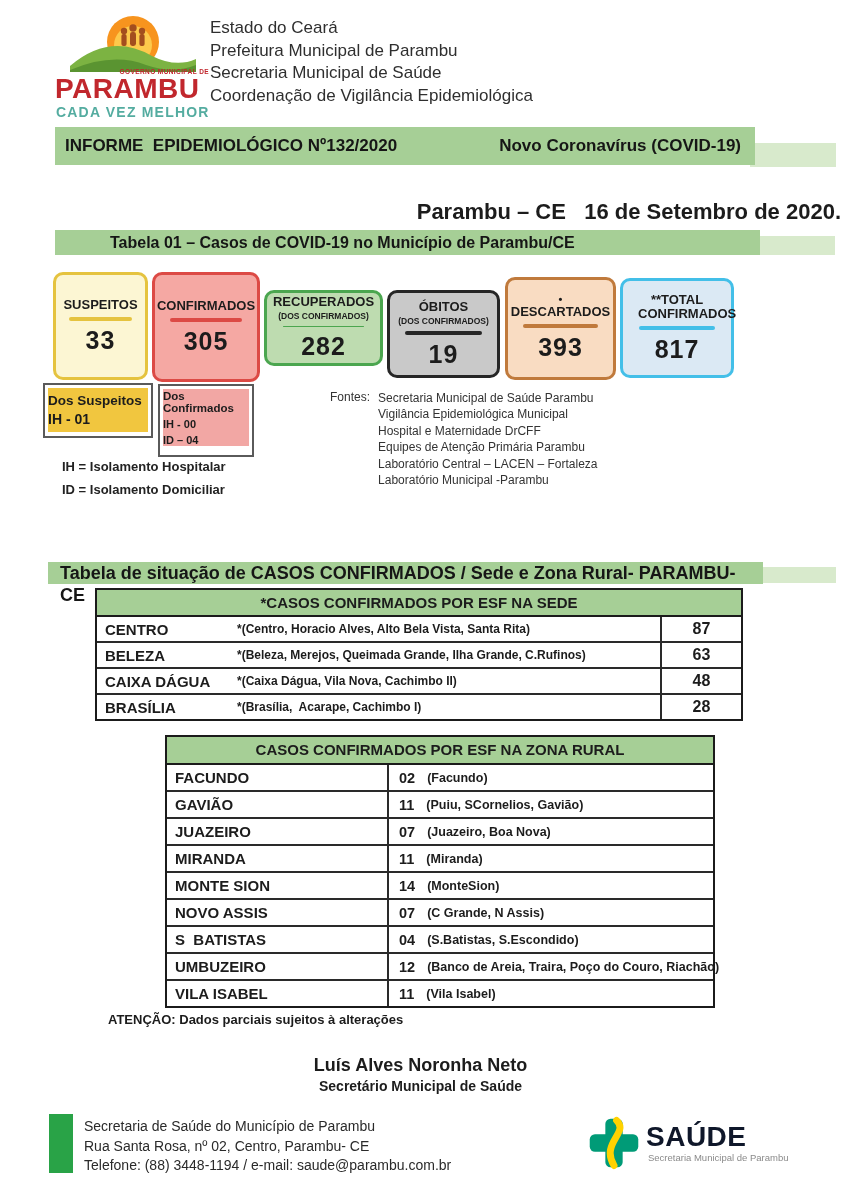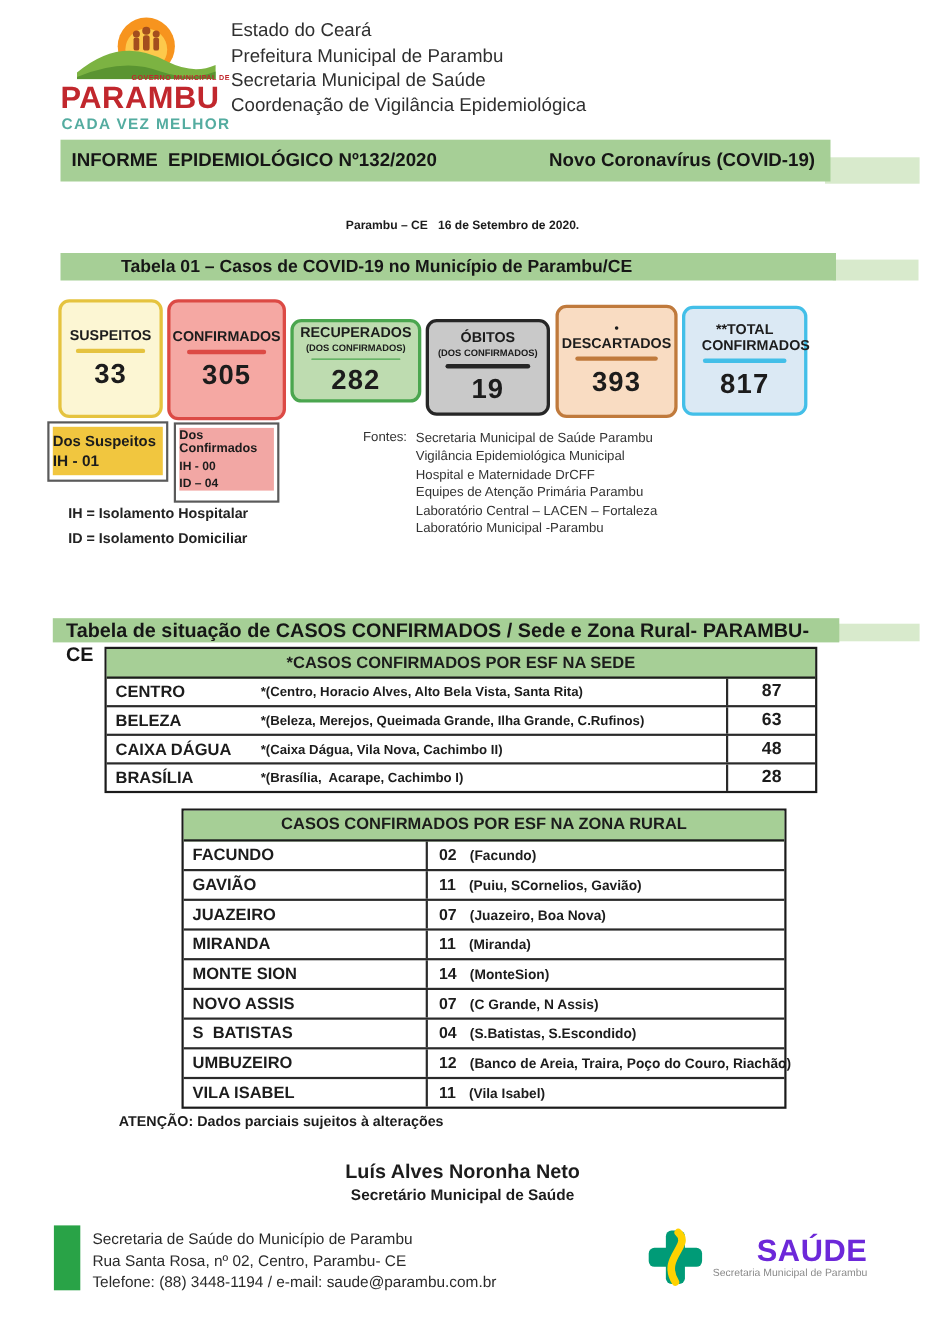--- a/index.html
+++ b/index.html
@@ -14,21 +14,21 @@
   .logo-name{position:absolute;top:61px;left:0;font-size:28px;font-weight:800;color:#C1272D;letter-spacing:.5px;}
   .logo-tag{position:absolute;top:92px;left:1px;font-size:14px;font-weight:600;color:#54ACA0;letter-spacing:1.2px;}
 
   
   .banner{background:#A6CF96;color:#161616;font-weight:700;}
   .banner-tail{background:#D8EACC;}
   .banner1{left:55px;top:127px;width:700px;height:38px;display:flex;align-items:center;
            justify-content:space-between;font-size:17px;padding:0 14px 0 10px;box-sizing:border-box;white-space:pre;}
   .banner2{left:55px;top:230px;width:705px;height:25px;line-height:25px;font-size:16px;padding-left:55px;box-sizing:border-box;}
   .banner3{left:48px;top:562px;width:715px;height:22px;line-height:22px;font-size:18px;padding-left:12px;box-sizing:border-box;}
-  .dateline{left:0;top:199px;width:841px;text-align:center;font-size:11px;font-weight:700;white-space:pre;}
+  .dateline{left:0;top:199px;width:841px;text-align:right;font-size:22px;font-weight:700;white-space:pre;}
 
   
   .stat-box{position:absolute;border:3px solid;border-radius:10px;box-sizing:border-box;
             display:flex;flex-direction:column;align-items:center;justify-content:center;gap:3px;padding:2px;}
   .stat-top{font-size:11px;font-weight:700;line-height:6px;}
   .stat-label{font-size:13px;font-weight:700;text-align:center;line-height:14px;white-space:pre-wrap;}
   .stat-sub{font-size:8.5px;font-weight:700;text-align:center;line-height:9px;}
   .stat-underline{width:74%;height:4px;border-radius:2px;margin:2px 0;}
   .stat-value{font-size:25px;font-weight:700;letter-spacing:1px;}
 
@@ -74,21 +74,21 @@
   .attention{left:108px;top:1012px;font-size:13px;font-weight:700;}
   .signature{left:0;top:1055px;width:841px;text-align:center;}
   .sign-name{font-size:18px;font-weight:700;}
   .sign-role{font-size:14px;font-weight:700;margin-top:2px;}
 
   
   .footer-bar{left:49px;top:1114px;width:24px;height:59px;background:#29A347;}
   .footer-lines{left:84px;top:1117px;font-size:14px;line-height:19.6px;color:#2a2a2a;}
   .saude{left:588px;top:1110px;display:flex;align-items:center;gap:6px;height:66px;}
   .saude-col{display:flex;flex-direction:column;}
-  .saude-title{font-size:28px;font-weight:800;color:#6d28d9;line-height:1;letter-spacing:.5px;text-align:right;}
+  .saude-title{font-size:28px;font-weight:800;color:#0f172a;line-height:1;letter-spacing:.5px;}
   .saude-sub{font-size:9.5px;color:#8a8a8a;margin-top:1px;margin-left:2px;}
 </style>
 </head>
 <body>
 
 <div class="page">
 
   <div class="abs logo-wrap">
     <svg width="140" height="60" viewBox="0 0 130 60" style="position:absolute;left:8px;top:0;">
       <circle cx="65" cy="30" r="26" fill="#F7941E"></circle>

